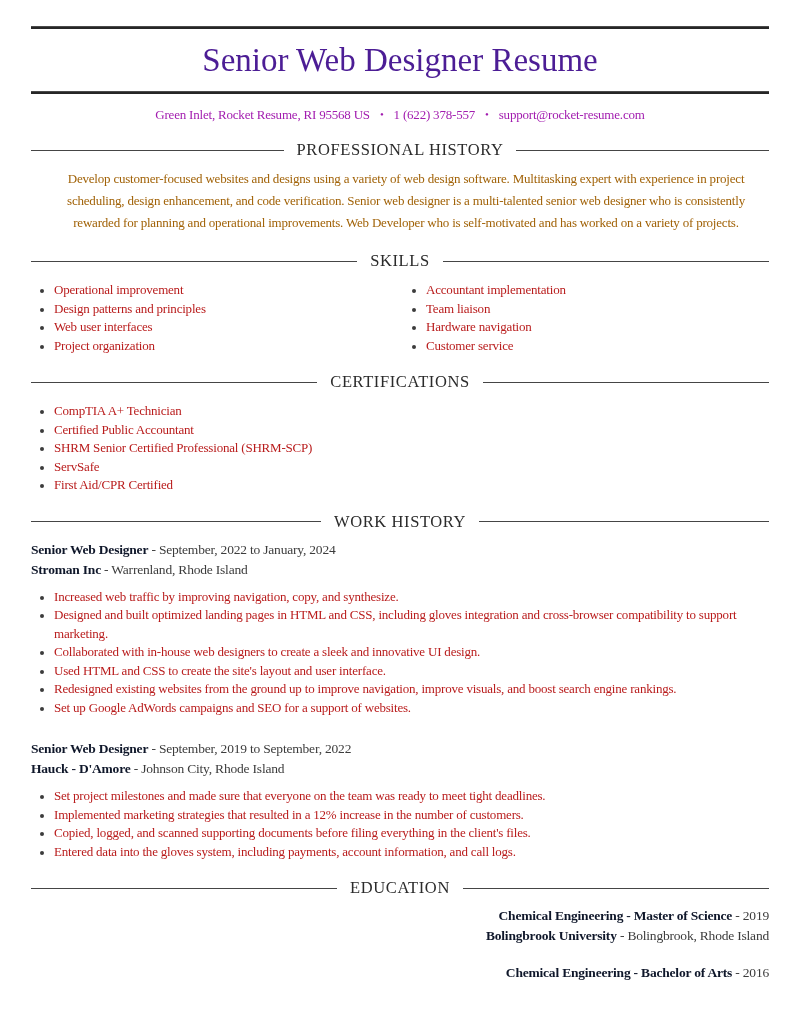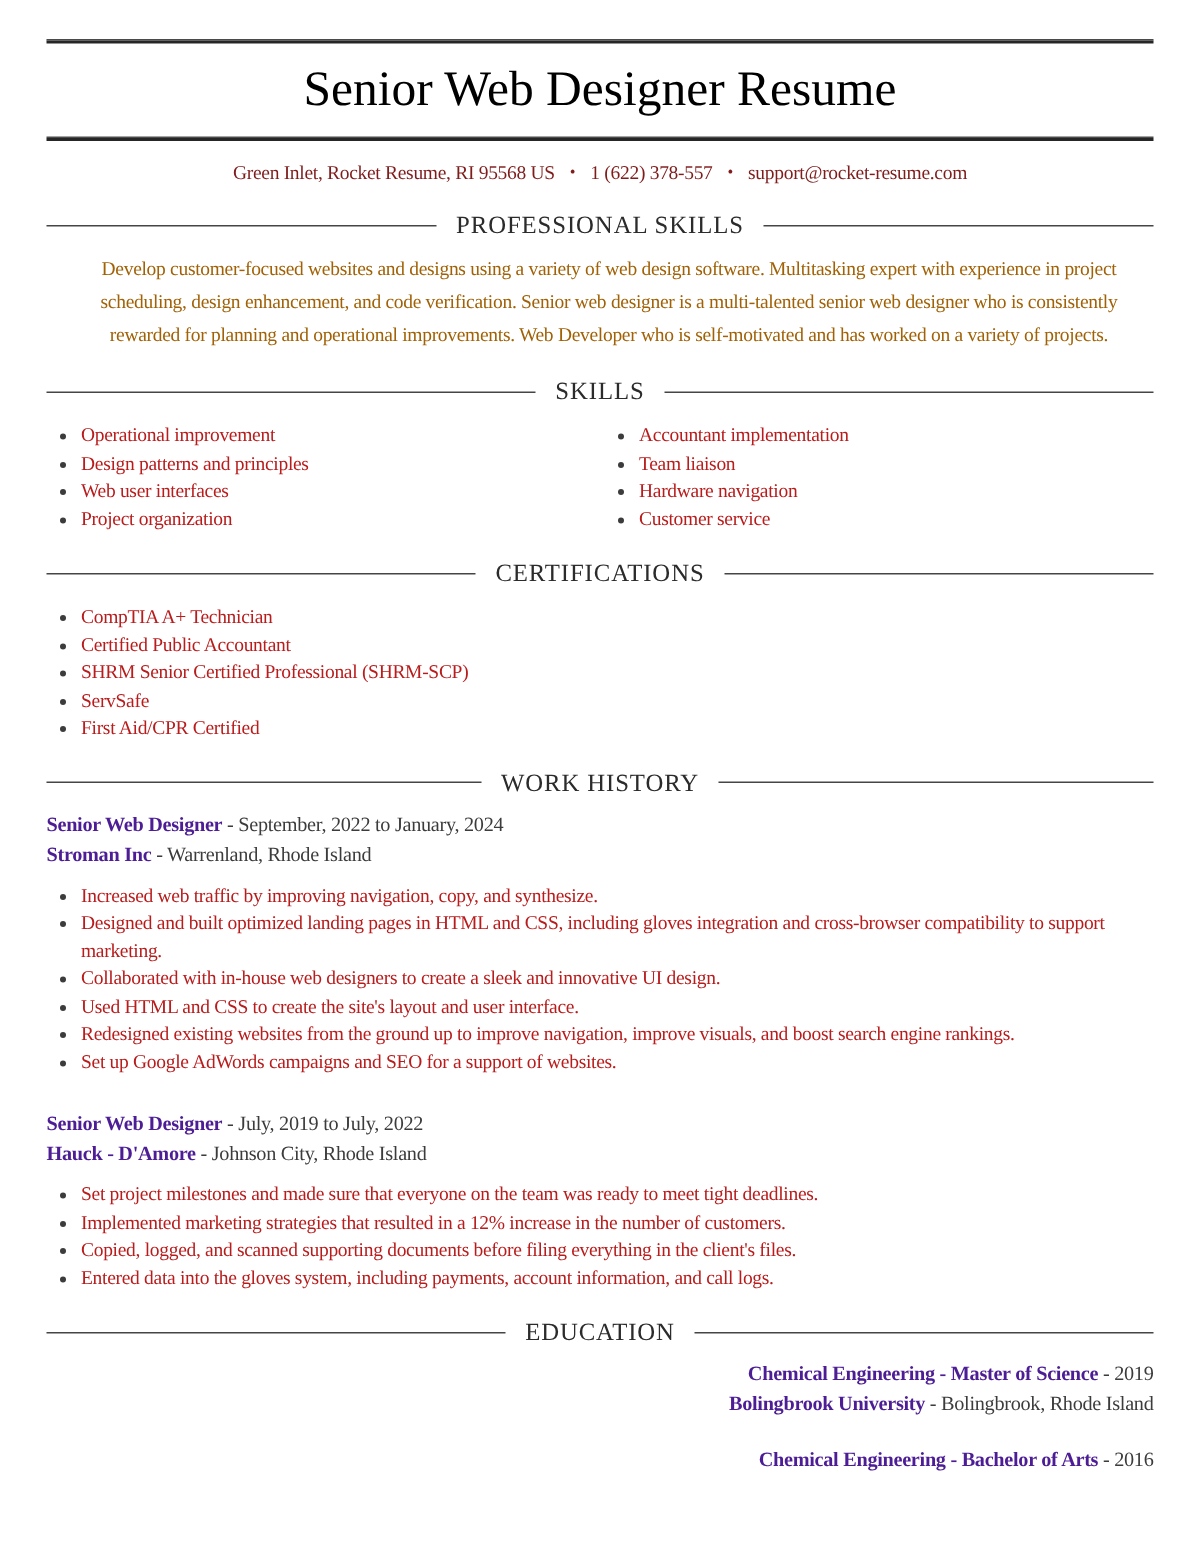--- a/index.html
+++ b/index.html
@@ -20,29 +20,29 @@
     height: 2px;
     border-top: 1px solid #4a4a4a;
     border-bottom: 2px solid #262626;
   }
 
   h1.page-title {
     margin: 13px 0 12px 0;
     text-align: center;
     font-size: 33px;
     font-weight: normal;
-    color: #000000;
+    color: #4c1d95;
     letter-spacing: 0;
   }
 
   .contact {
     text-align: center;
     margin-top: 13px;
     font-size: 13px;
-    color: #7f1d1d;
+    color: #a21caf;
     white-space: nowrap;
   }
   .contact .sep { margin: 0 10px; font-size: 11px; position: relative; top: -1px; }
 
   .sec-h {
     display: flex;
     align-items: center;
     gap: 13px;
     margin: 17px 0 6px 0;
   }
@@ -72,40 +72,40 @@
     grid-template-columns: 1fr 1fr;
     margin-top: 10px;
   }
   .skills-grid ul:last-child { margin-left: 3px; }
 
   .cert-list { margin-top: 10px; }
 
   .job { margin-top: 8px; }
   .job + .job { margin-top: 22px; }
   .job-line, .edu-line { line-height: 20px; font-size: 13.5px; }
-  .job-line b, .edu-line b { color: #4c1d95; }
+  .job-line b, .edu-line b { color: #0f172a; }
   .job ul { margin-top: 8px; }
 
   .edu-item { margin-top: 8px; text-align: right; }
   .edu-item + .edu-item { margin-top: 17px; }
 </style>
 </head>
 <body>
 
 <div class="rule-double"></div>
 <h1 class="page-title">Senior Web Designer Resume</h1>
 <div class="rule-double"></div>
 
 <div class="contact">
   <span>Green Inlet, Rocket Resume, RI 95568 US</span><span class="sep">•</span><span>1 (622) 378-557</span><span class="sep">•</span><span>support@rocket-resume.com</span>
 </div>
 
 <div class="sec-h">
   <span class="rule"></span>
-  <h2>PROFESSIONAL SKILLS</h2>
+  <h2>PROFESSIONAL HISTORY</h2>
   <span class="rule"></span>
 </div>
 <p class="summary-text">Develop customer-focused websites and designs using a variety of web design software. Multitasking expert with experience in project scheduling, design enhancement, and code verification. Senior web designer is a multi-talented senior web designer who is consistently rewarded for planning and operational improvements. Web Developer who is self-motivated and has worked on a variety of projects.</p>
 
 <div class="sec-h">
   <span class="rule"></span>
   <h2>SKILLS</h2>
   <span class="rule"></span>
 </div>
 <div class="skills-grid">
@@ -149,21 +149,21 @@
     <li>Increased web traffic by improving navigation, copy, and synthesize.</li>
     <li>Designed and built optimized landing pages in HTML and CSS, including gloves integration and cross-browser compatibility to support marketing.</li>
     <li>Collaborated with in-house web designers to create a sleek and innovative UI design.</li>
     <li>Used HTML and CSS to create the site's layout and user interface.</li>
     <li>Redesigned existing websites from the ground up to improve navigation, improve visuals, and boost search engine rankings.</li>
     <li>Set up Google AdWords campaigns and SEO for a support of websites.</li>
   </ul>
 </div>
 
 <div class="job">
-  <div class="job-line"><b>Senior Web Designer</b><span> - </span><span>July, 2019 to July, 2022</span></div>
+  <div class="job-line"><b>Senior Web Designer</b><span> - </span><span>September, 2019 to September, 2022</span></div>
   <div class="job-line"><b>Hauck - D'Amore</b><span> - </span><span>Johnson City, Rhode Island</span></div>
   <ul>
     <li>Set project milestones and made sure that everyone on the team was ready to meet tight deadlines.</li>
     <li>Implemented marketing strategies that resulted in a 12% increase in the number of customers.</li>
     <li>Copied, logged, and scanned supporting documents before filing everything in the client's files.</li>
     <li>Entered data into the gloves system, including payments, account information, and call logs.</li>
   </ul>
 </div>
 
 <div class="sec-h">

